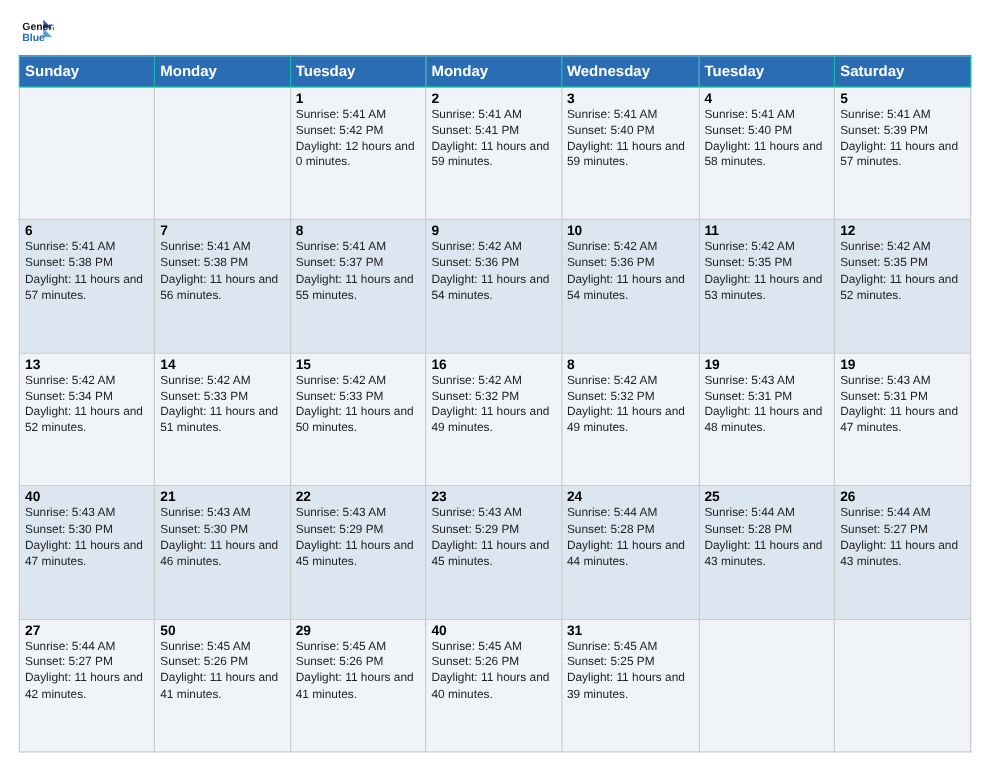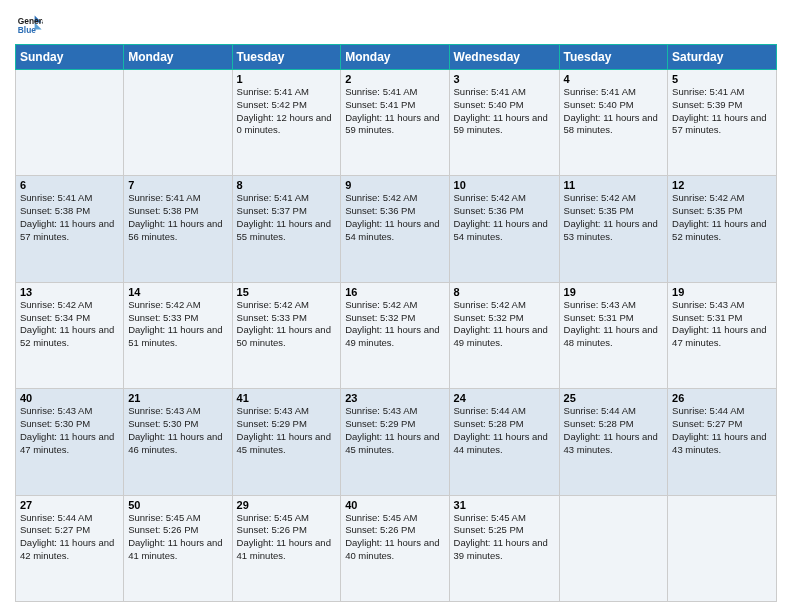--- a/index.html
+++ b/index.html
@@ -247,21 +247,21 @@
 Sunset: 5:30 PM
 Daylight: 11 hours and 47 minutes.</div>
           </td>
           <td>
             <div class="day-number">21</div>
             <div class="day-detail" style="white-space: pre-line;">Sunrise: 5:43 AM
 Sunset: 5:30 PM
 Daylight: 11 hours and 46 minutes.</div>
           </td>
           <td>
-            <div class="day-number">41</div>
+            <div class="day-number">22</div>
             <div class="day-detail" style="white-space: pre-line;">Sunrise: 5:43 AM
 Sunset: 5:29 PM
 Daylight: 11 hours and 45 minutes.</div>
           </td>
           <td>
             <div class="day-number">23</div>
             <div class="day-detail" style="white-space: pre-line;">Sunrise: 5:43 AM
 Sunset: 5:29 PM
 Daylight: 11 hours and 45 minutes.</div>
           </td>

